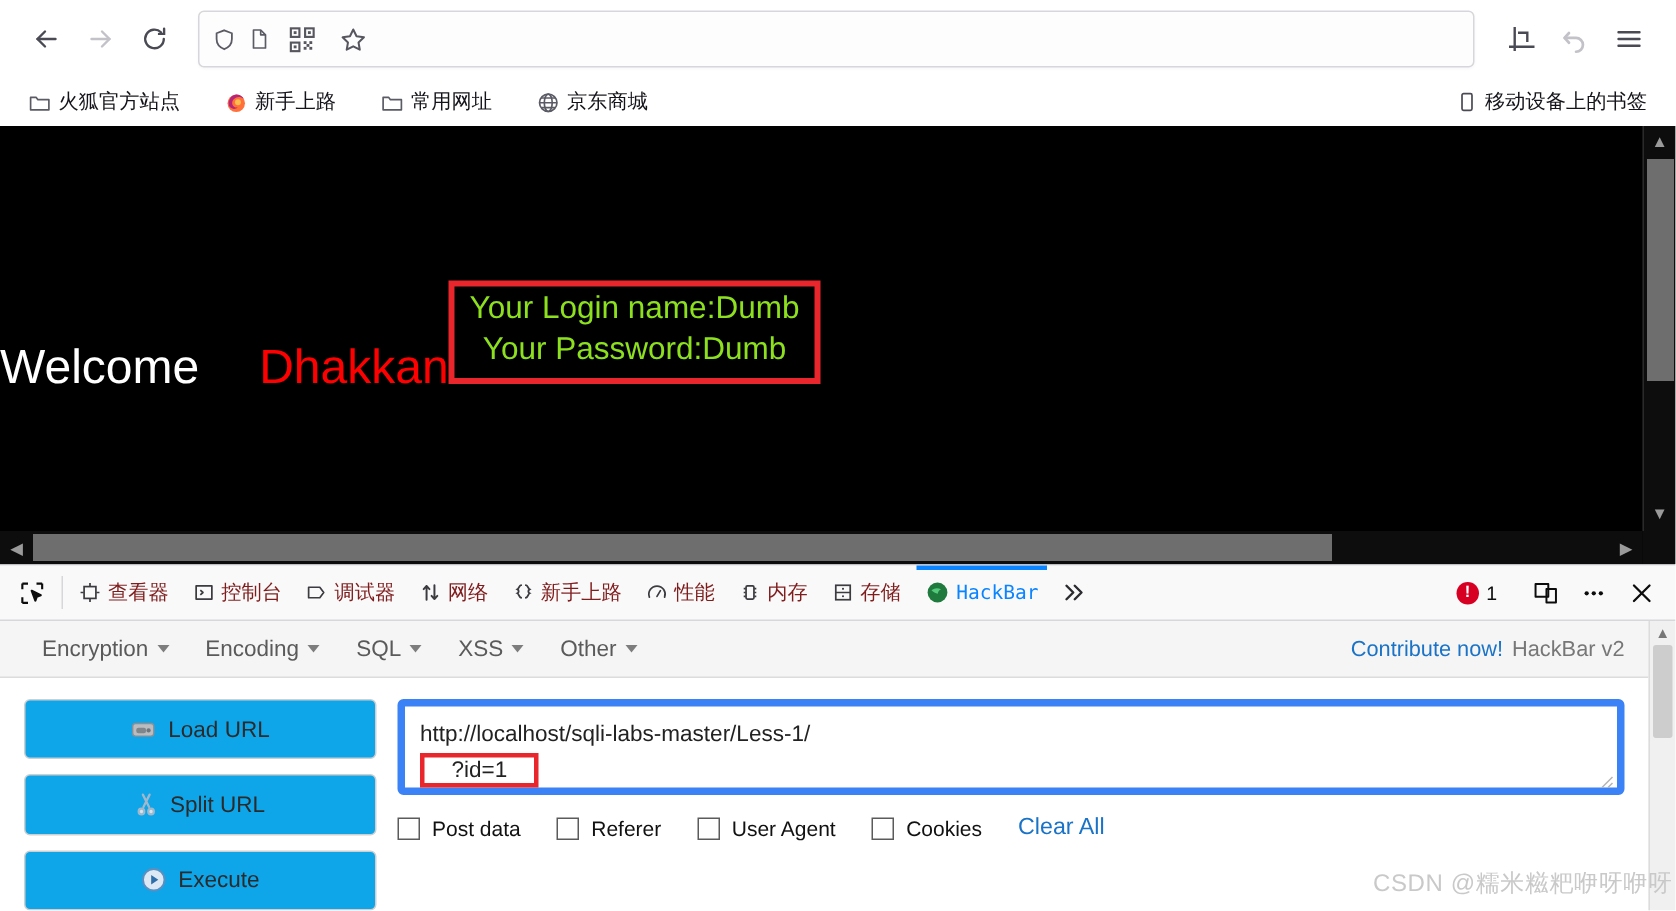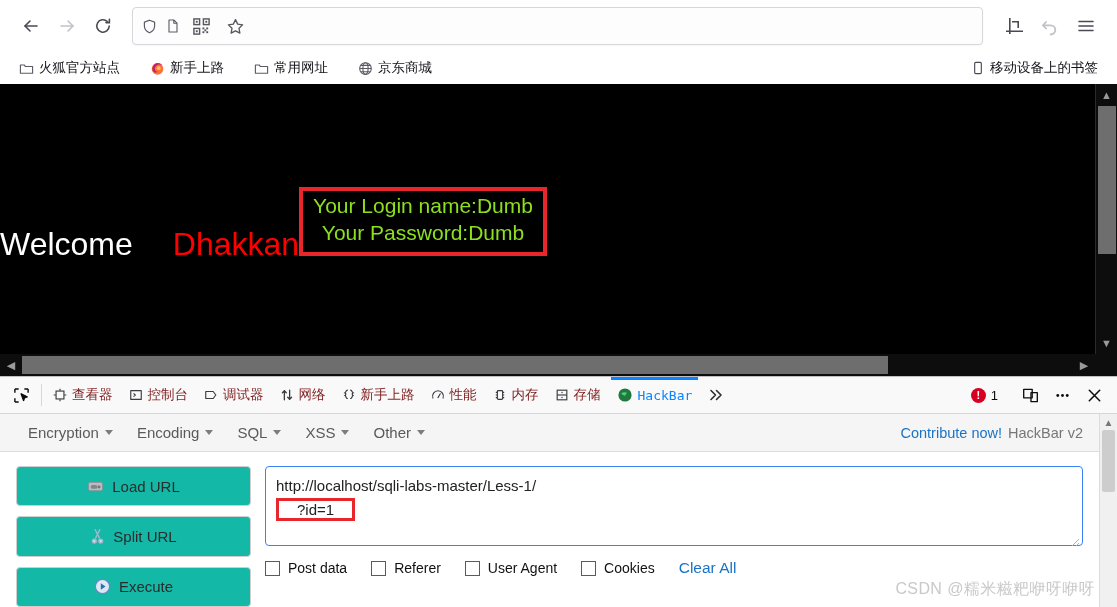--- a/index.html
+++ b/index.html
@@ -156,45 +156,45 @@
     font-size: 15px; color: #5a5a5a; padding: 4px 12px;
   }
   .caret { width: 0; height: 0; border-left: 4.5px solid transparent; border-right: 4.5px solid transparent; border-top: 5px solid #7d7d7d; }
   .hb-menu-right { margin-left: auto; font-size: 14.5px; padding-right: 6px; }
   .hb-menu-right .contrib { color: #1a73c7; }
   .hb-menu-right .ver { color: #777; }
 
   .hb-body { flex: 1 1 auto; display: flex; padding: 14px 16px 0 16px; gap: 14px; min-height: 0; }
   .hb-left { width: 235px; flex: 0 0 235px; display: flex; flex-direction: column; gap: 10px; }
   .hb-btn {
-    height: 52px; border: 1px solid #cfcfcf; border-radius: 4px; background: #14b8a6;
+    height: 52px; border: 1px solid #cfcfcf; border-radius: 4px; background: #0ea5e9;
     display: flex; align-items: center; justify-content: center; gap: 8px;
     font-size: 15px; color: #2b2b2b;
   }
   .hb-btn .bic { display: flex; align-items: center; }
 
   .hb-right { flex: 1 1 auto; display: flex; flex-direction: column; min-width: 0; }
   .hb-textarea {
-    height: 80px; border: 1px solid #3b82f6; border-radius: 4px; background: #fff;
+    height: 64px; border: 5px solid #3b82f6; border-radius: 4px; background: #fff;
     padding: 8px 10px; font-size: 15px; color: #222; position: relative;
     line-height: 1.45;
   }
   .ta-l1 { white-space: nowrap; }
   .ta-l2 { display: inline-block; border: 3px solid #e8262b; padding: 0 18px; margin-top: 1px; line-height: 1.15; }
   .resize-grip { position: absolute; right: 2px; bottom: 2px; width: 12px; height: 12px; }
 
   .hb-checks {
     display: flex; align-items: center; gap: 0; padding-top: 13px;
   }
   .chk { display: flex; align-items: center; gap: 8px; font-size: 14px; color: #111; margin-right: 24px; }
   .chkbox { width: 15px; height: 15px; border: 1.5px solid #5b5b5b; background: #fff; flex: 0 0 15px; }
   .clear-all { color: #1a73c7; font-size: 15.5px; }
 
   .watermark {
-    position: absolute; right: 22px; bottom: 7px;
+    position: absolute; right: 2px; bottom: 7px;
     font-size: 16px; color: #c9c9c9; white-space: nowrap;
     letter-spacing: .4px;
   }
 
   .hb-scroll {
     width: 18px; flex: 0 0 18px; background: #f0f0f0; border-left: 1px solid #dcdcdc;
     display: flex; flex-direction: column; align-items: center;
   }
   .hb-scroll .arr { height: 16px; display: flex; align-items: center; justify-content: center; color: #777; font-size: 10px; }
   .hb-scroll .trk { flex: 1 1 auto; width: 100%; position: relative; }

